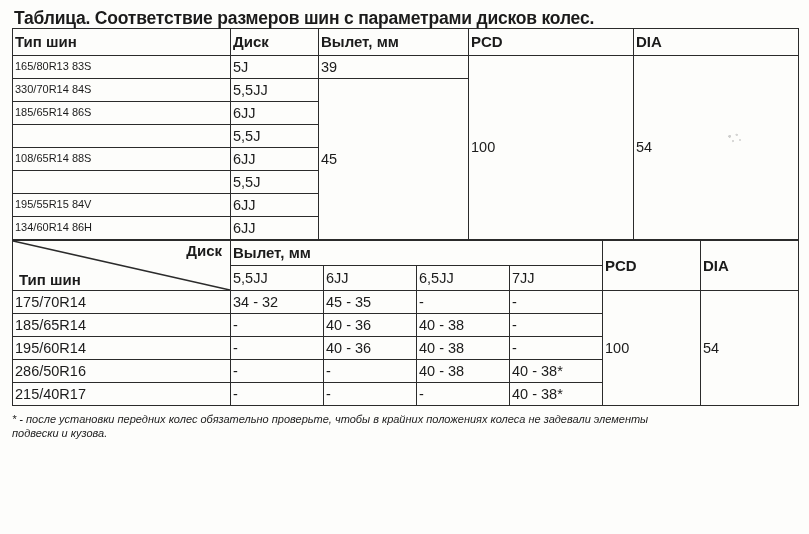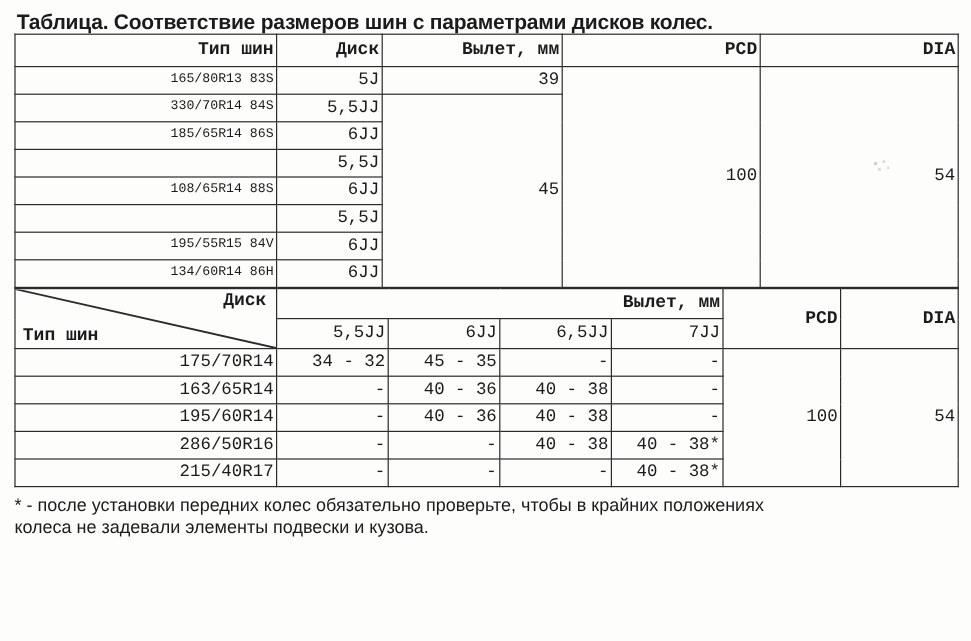--- a/index.html
+++ b/index.html
@@ -38,42 +38,42 @@
     border-collapse: collapse;
     table-layout: fixed;
     margin: 0 0 0 12px;
     background: transparent;
   }
   table.t1 { width: 786px; }
   table.t2 { width: 786px; }
   td, th {
     border: 1.6px solid #2b2b2b;
     font-size: 14.5px;
-    text-align: right;
+    text-align: left;
     vertical-align: middle;
     padding: 1px 2px;
     font-weight: normal;
     line-height: 1.05;
     height: 23px;
     box-sizing: border-box;
-    font-family: Liberation Mono, monospace;
   }
   th {
     font-weight: bold;
     font-size: 15px;
     height: 27px;
   }
   .sizecell {
     font-size: 11px;
   }
   .hdr-big { font-size: 15px; font-weight: bold; }
   .note {
-    font-size: 15px;
+    font-size: 11px;
     line-height: 1.22;
     padding: 7px 10px 0 12px;
+    font-style: italic;
   }
   .diag-cell {
     position: relative;
     height: 50px;
     padding: 0;
     overflow: hidden;
   }
   .diag-cell .diag-line {
     position: absolute;
     left: 0; top: 0;
@@ -208,21 +208,21 @@
       <tr>
         <td>175/70R14</td>
         <td>34 - 32</td>
         <td>45 - 35</td>
         <td>-</td>
         <td>-</td>
         <td rowspan="5">100</td>
         <td rowspan="5">54</td>
       </tr>
       <tr>
-        <td>163/65R14</td>
+        <td>185/65R14</td>
         <td>-</td>
         <td>40 - 36</td>
         <td>40 - 38</td>
         <td>-</td>
       </tr>
       <tr>
         <td>195/60R14</td>
         <td>-</td>
         <td>40 - 36</td>
         <td>40 - 38</td>

